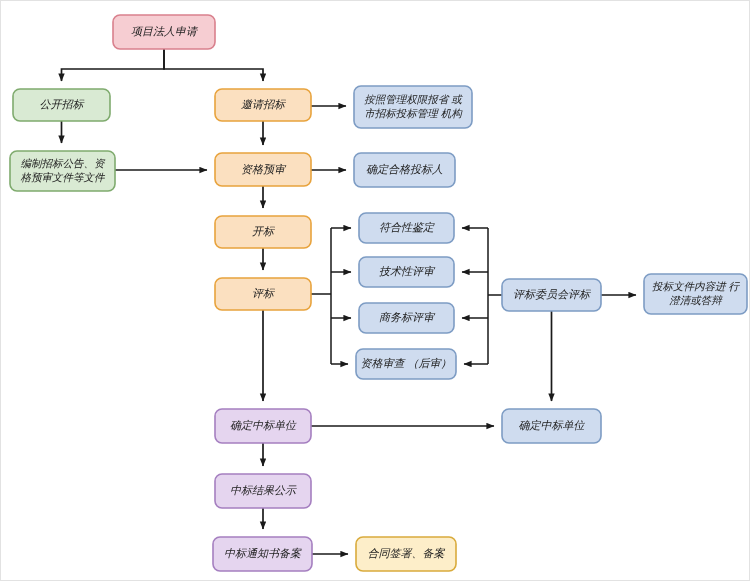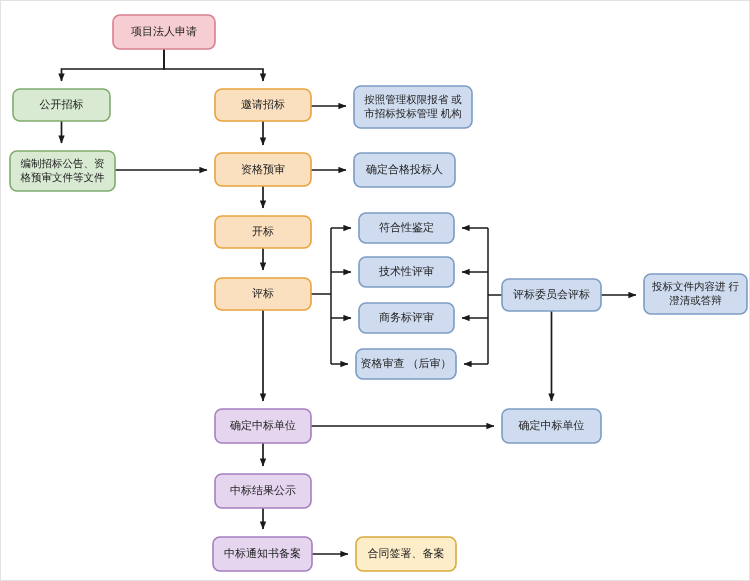--- a/index.html
+++ b/index.html
@@ -10,20 +10,21 @@
     font-family: "Liberation Sans", "DejaVu Sans", sans-serif;
   }
   #canvas-wrap {
     position: relative;
     width: 750px;
     height: 581px;
     background: #ffffff;
     box-sizing: border-box;
     border: 1px solid #e2e2e2;
     overflow: hidden;
+    font-style: italic;
   }
   #flow-svg {
     position: absolute;
     left: 0;
     top: 0;
     width: 750px;
     height: 581px;
     display: block;
   }
   .node-rect {

